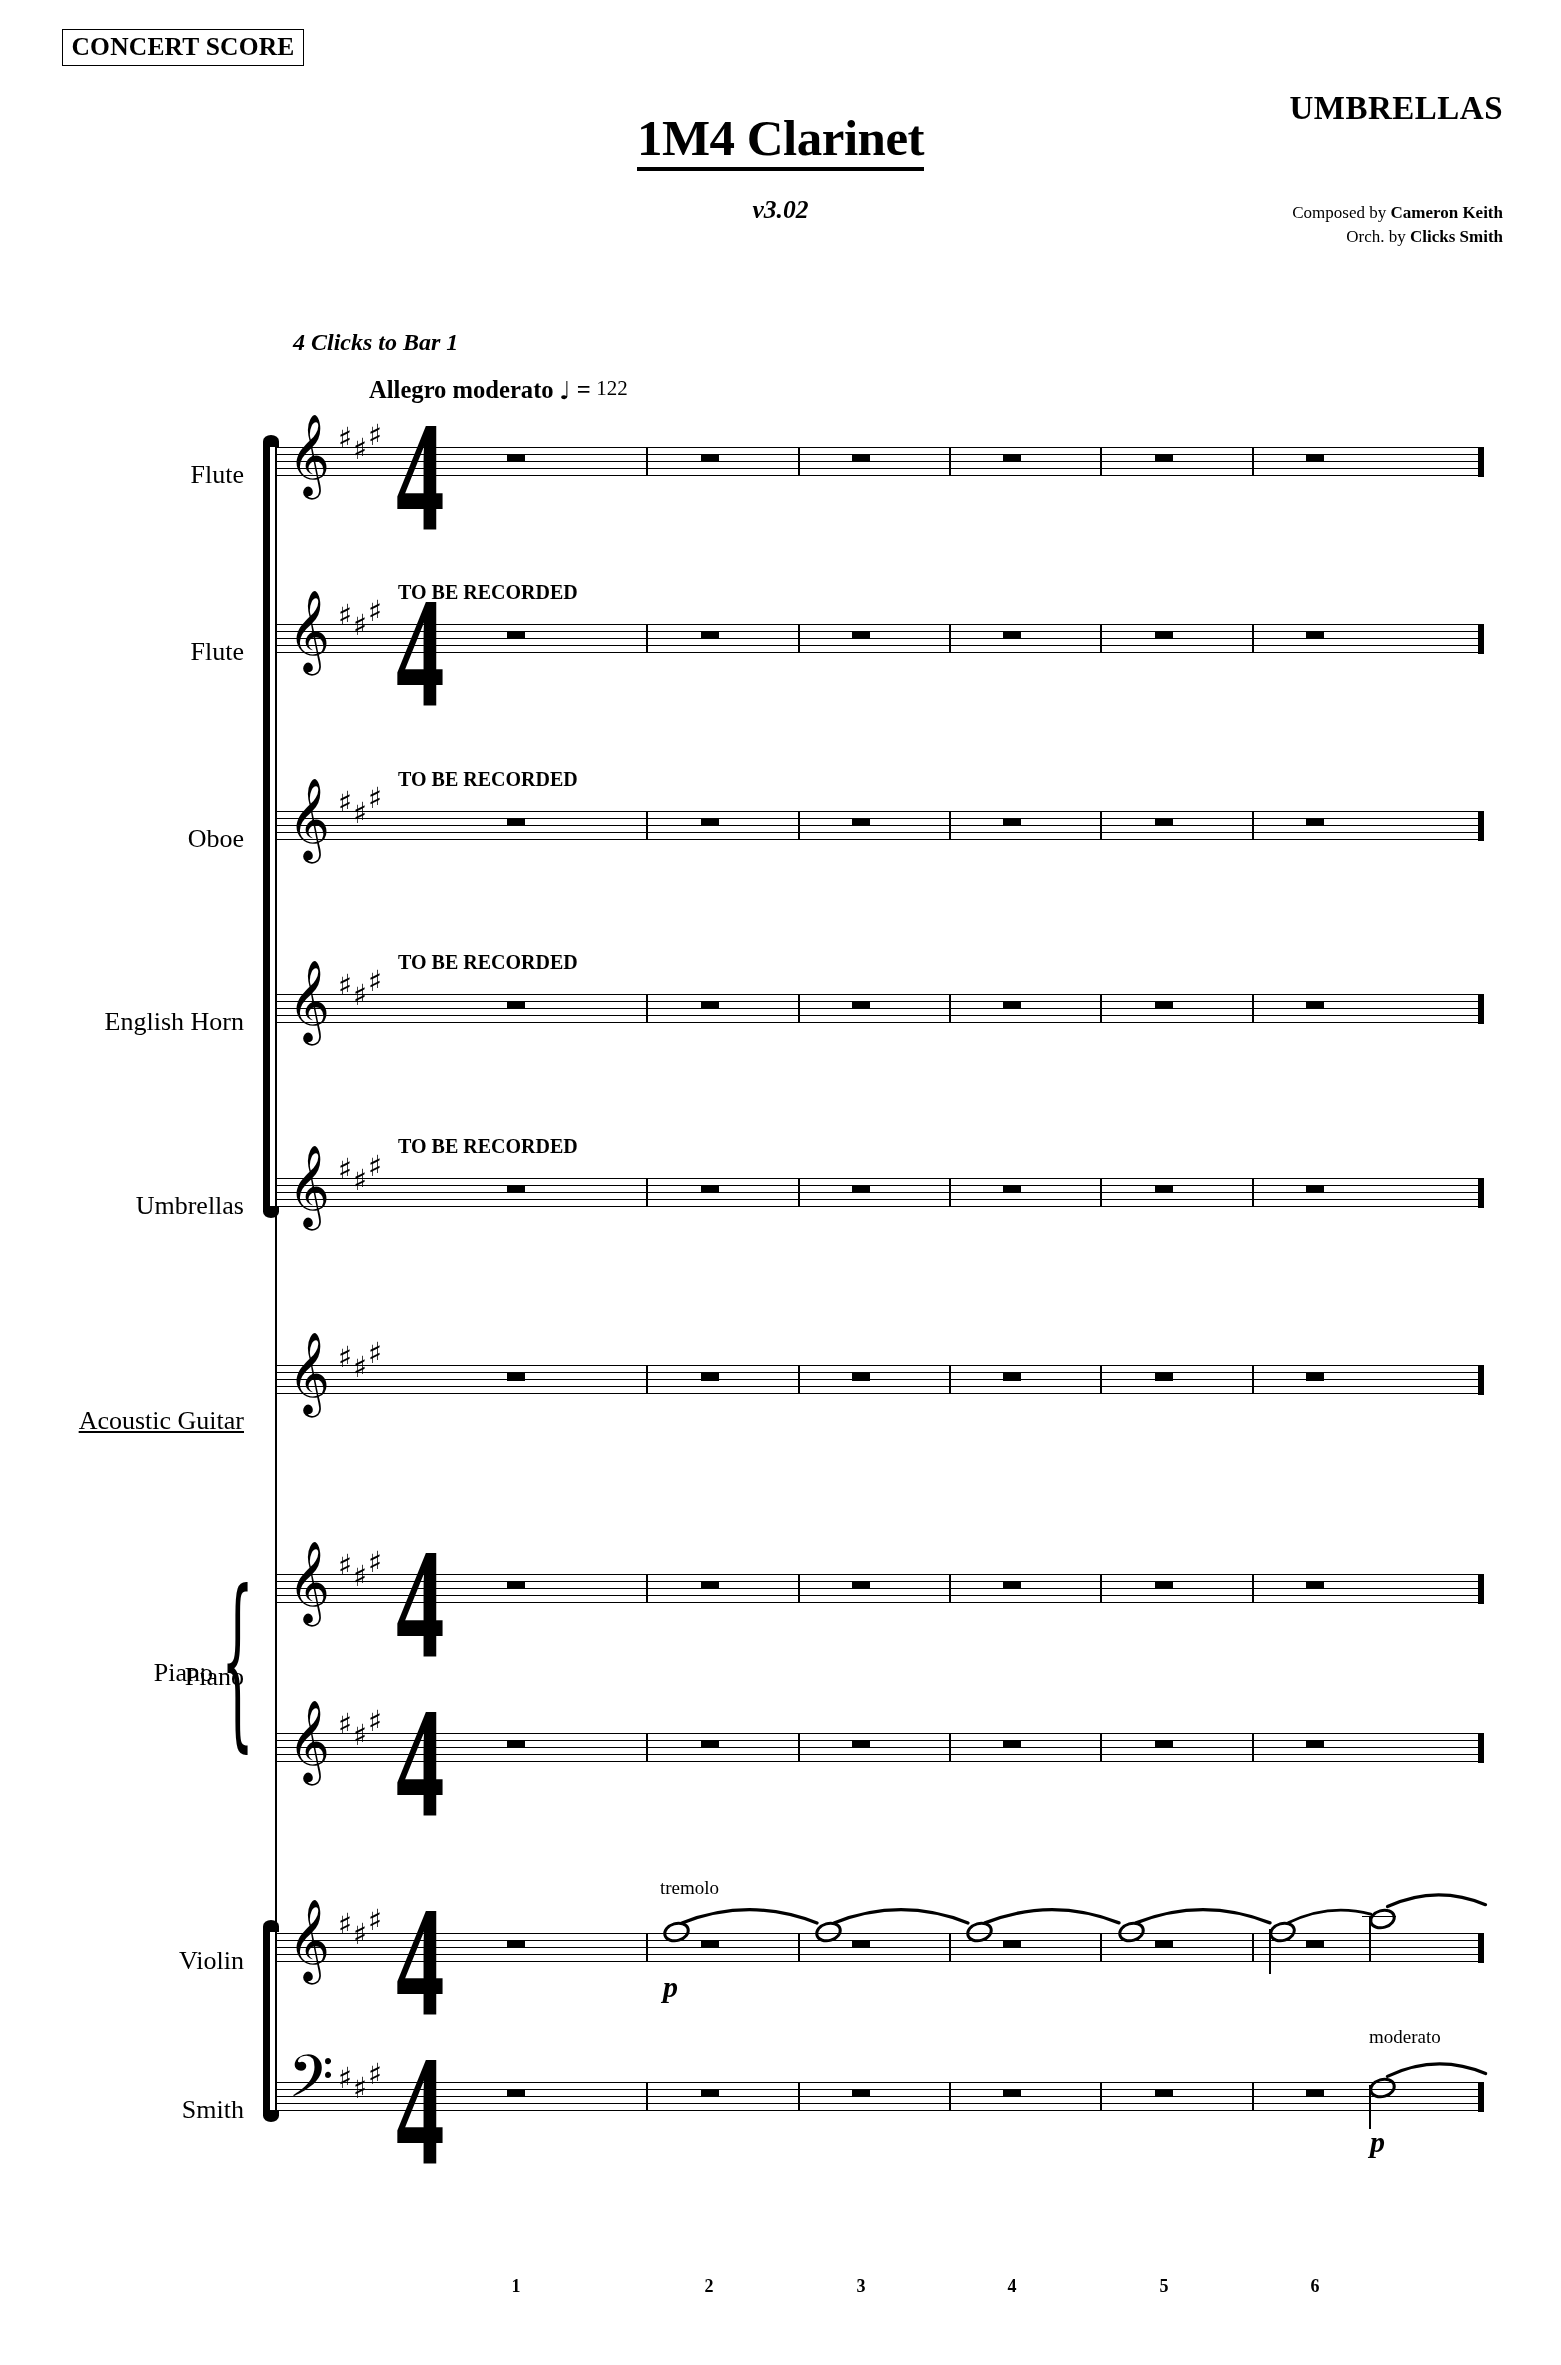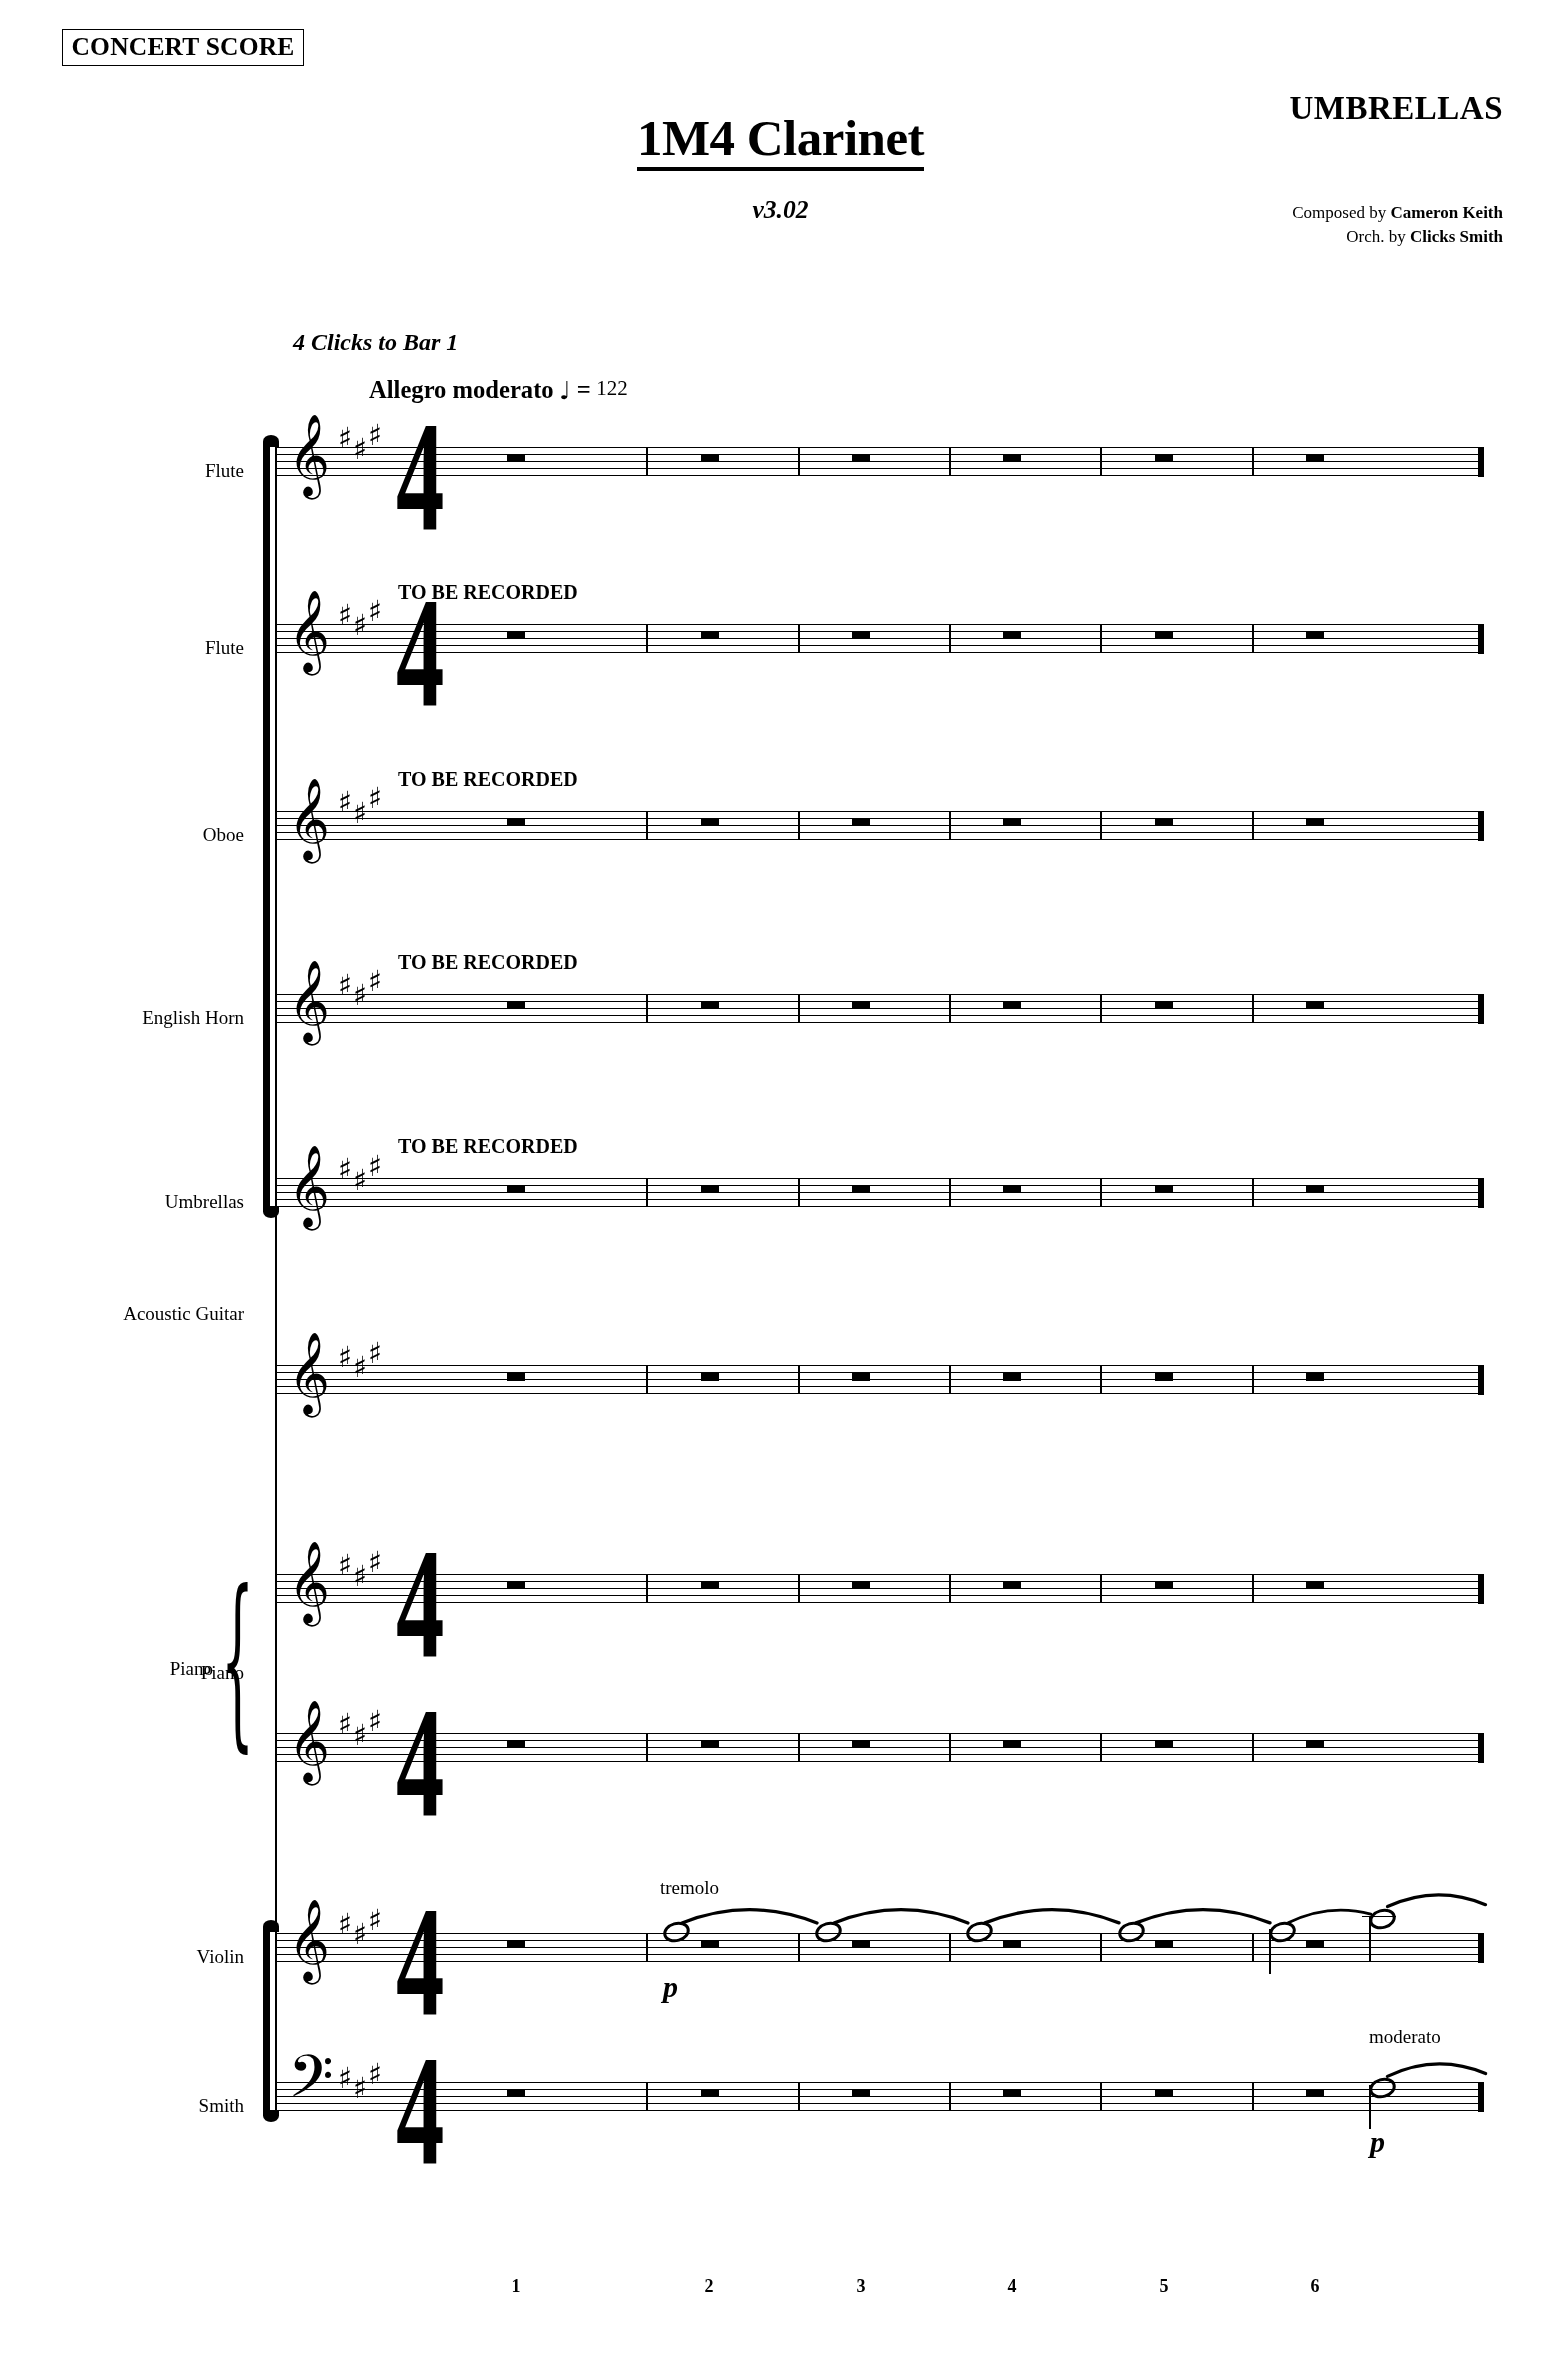--- a/index.html
+++ b/index.html
@@ -45,21 +45,21 @@
   .staff .ln{position:absolute; left:0; right:0; height:1.4px; background:#000;}
   .staff .ln:nth-child(1){top:0px}
   .staff .ln:nth-child(2){top:7px}
   .staff .ln:nth-child(3){top:14px}
   .staff .ln:nth-child(4){top:21px}
   .staff .ln:nth-child(5){top:28px}
 
   .barline{position:absolute; width:1.9px; background:#000;}
   .endbar{position:absolute; width:5.7px; background:#000;}
 
-  .inst-label{position:absolute; text-align:center; font-size:19px; white-space:nowrap;}
+  .inst-label{position:absolute; text-align:center; font-size:26px; white-space:nowrap;}
 
   .clef{position:absolute; font-family:"DejaVu Sans",sans-serif; line-height:1; color:#000;}
   .clef-treble{font-size:71px;}
   .clef-bass{font-size:71px;}
 
   .keysig{position:absolute; font-family:"DejaVu Sans",sans-serif; font-size:29px; line-height:1;}
 
   .timesig{position:absolute; font-family:"Liberation Serif",serif;
            font-size:156px; font-weight:bold; line-height:.78;
            transform:scaleX(.62); transform-origin:left top;}
@@ -265,21 +265,21 @@
     <div class="clef clef-treble" style="left: 288px; top: 1337px;">𝄞</div>
     <div class="keysig" style="left: 338px; top: 1343px;">♯</div>
     <div class="keysig" style="left: 353px; top: 1353px;">♯</div>
     <div class="keysig" style="left: 368px; top: 1339px;">♯</div>
     <div class="wholerest" style="left: 507px; top: 1373px;"></div>
     <div class="wholerest" style="left: 701px; top: 1373px;"></div>
     <div class="wholerest" style="left: 852px; top: 1373px;"></div>
     <div class="wholerest" style="left: 1003px; top: 1373px;"></div>
     <div class="wholerest" style="left: 1155px; top: 1373px;"></div>
     <div class="wholerest" style="left: 1306px; top: 1373px;"></div>
-    <div class="inst-label" style="right: 1317px; top: 1303px;">Acoustic Guitar</div>
+    <div class="inst-label" style="right: 1317px; top: 1406px; text-decoration: underline;">Acoustic Guitar</div>
     <div class="staff" style="left: 277px; top: 1574px; width: 1206px;">
       <div class="ln"></div>
       <div class="ln"></div>
       <div class="ln"></div>
       <div class="ln"></div>
       <div class="ln"></div>
     </div>
     <div class="barline" style="left: 646px; top: 1574px; height: 28px;"></div>
     <div class="barline" style="left: 798px; top: 1574px; height: 28px;"></div>
     <div class="barline" style="left: 949px; top: 1574px; height: 28px;"></div>

